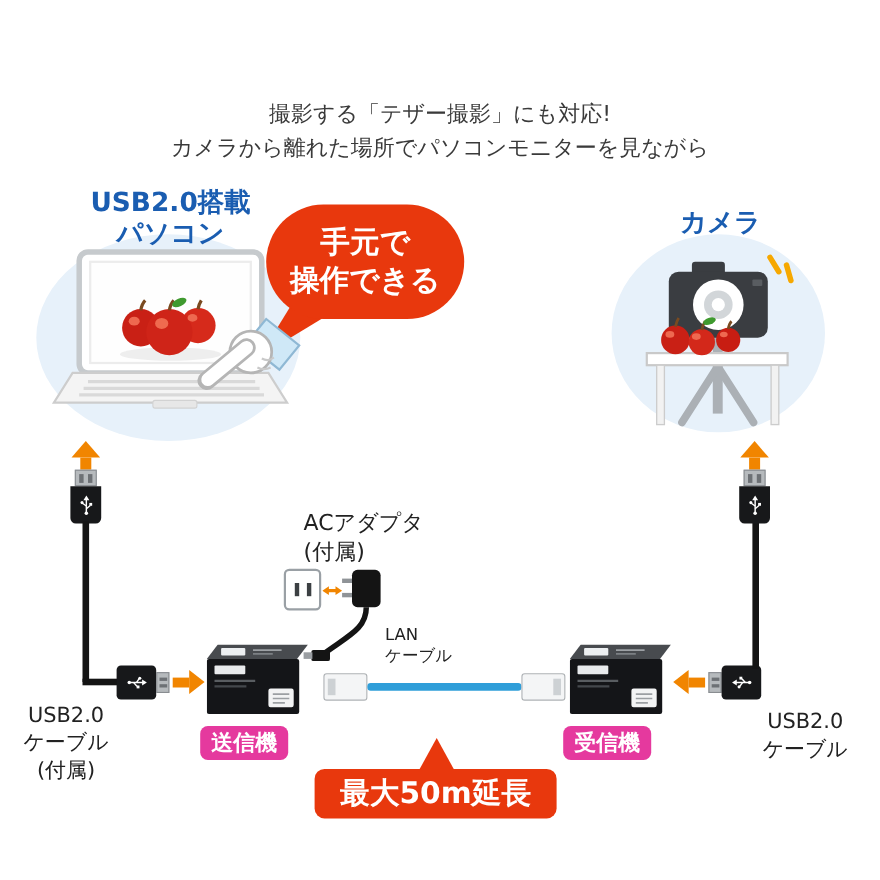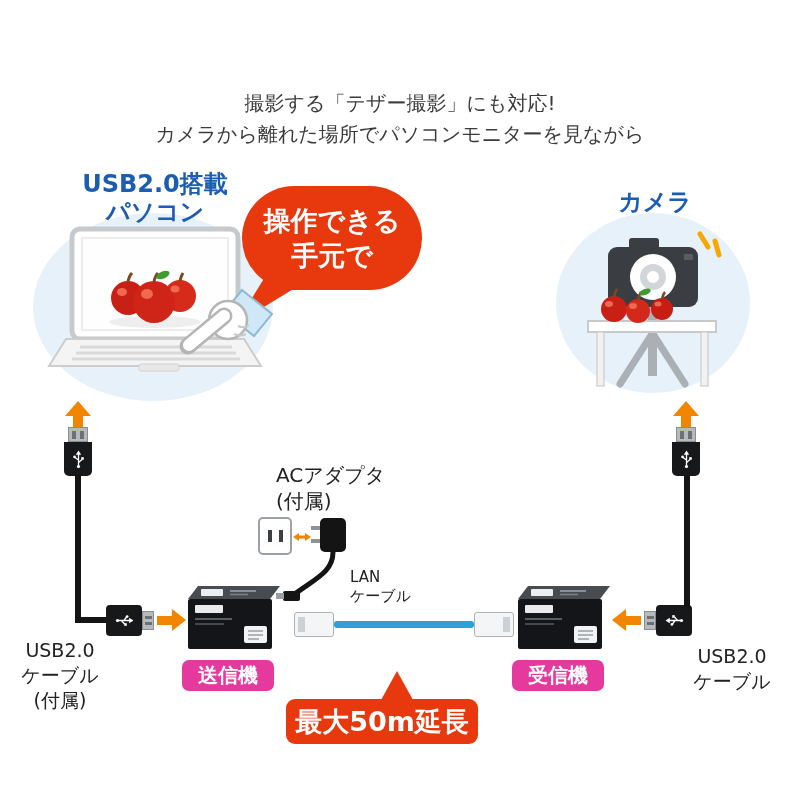--- a/index.html
+++ b/index.html
@@ -69,21 +69,21 @@
                      border-left:14px solid var(--orange);}
   .arrow-left .head{width:0;height:0;border-top:11px solid transparent;border-bottom:11px solid transparent;
                     border-right:14px solid var(--orange);}
   #arrow-into-tx{left:157px;top:609px;}
   #arrow-into-rx{left:612px;top:609px;}
 
   .extbox{position:absolute;}
   #tx-box{left:188px;top:586px;}
   #rx-box{left:518px;top:586px;}
 
-  .badge{position:absolute;width:92px;height:31px;background:var(--magenta);border-radius:7px;
+  .badge{position:absolute;width:80px;height:31px;background:var(--magenta);border-radius:7px;
          color:#fff;font-weight:bold;font-size:20px;text-align:center;line-height:31px;}
   #tx-badge{left:182px;top:660px;}
   #rx-badge{left:512px;top:660px;}
 
   .cable-label{position:absolute;font-size:19px;color:var(--ink);text-align:center;line-height:1.32;}
   #label-usb-left{left:14px;top:638px;width:92px;}
   #label-usb-right{left:690px;top:644px;width:84px;}
 
   #label-ac{position:absolute;left:276px;top:462px;font-size:20px;color:var(--ink);line-height:1.3;}
   .outlet{position:absolute;left:258px;top:517px;width:34px;height:38px;background:#fff;
@@ -106,21 +106,21 @@
   .rj45::before{content:"";position:absolute;top:4px;width:7px;height:15px;background:#cdd1d4;}
   #rj45-left{left:294px;top:612px;}
   #rj45-left::before{left:3px;}
   #rj45-right{left:474px;top:612px;}
   #rj45-right::before{right:3px;}
   #lan-cable{position:absolute;left:334px;top:621px;width:140px;height:7px;background:var(--lan);border-radius:3px;}
 
   #banner-pointer{position:absolute;left:381px;top:671px;width:0;height:0;
                   border-left:16px solid transparent;border-right:16px solid transparent;
                   border-bottom:29px solid var(--red);}
-  #banner{position:absolute;left:286px;top:699px;width:192px;height:45px;background:var(--red);
+  #banner{position:absolute;left:286px;top:699px;width:220px;height:45px;background:var(--red);
           border-radius:9px;color:#fff;font-weight:bold;font-size:27px;text-align:center;line-height:45px;}
 
   .tri{display:block;}
   .rot90{transform:rotate(90deg);}
   .rotm90{transform:rotate(-90deg);}
 </style>
 </head>
 <body>
 
 <div class="stage">
@@ -150,22 +150,22 @@
     <ellipse cx="133" cy="63" rx="4.5" ry="3.5" fill="#ee6950"></ellipse>
     <path d="M86 56 q1 -6 4 -9 M112 56 q1 -6 4 -9 M138 55 q1 -5 3 -8" stroke="#7a4a20" stroke-width="3" fill="none"></path>
     <ellipse cx="121" cy="49" rx="7" ry="3.5" fill="#3f9a2f" transform="rotate(-25 121 49)"></ellipse>
     <path d="M24 113 h178 l17 27 h-212 z" fill="#f4f4f4" stroke="#cdcdcd" stroke-width="2"></path>
     <path d="M38 121 h152 M34 127 h160 M30 133 h168" stroke="#d9d9d9" stroke-width="3"></path>
     <rect x="97" y="138" width="40" height="7" rx="2" fill="#e7e7e7" stroke="#d2d2d2"></rect>
   </svg>
 
   <div class="bubble-tail"></div>
   <div class="bubble">
+    <div>手元で</div>
     <div>操作できる</div>
-    <div>手元で</div>
   </div>
 
   <svg class="hand" width="105" height="95" viewBox="0 0 105 95">
     <polygon points="66,18 96,42 78,64 48,40" fill="#cfe8f7" stroke="#8fb8d4" stroke-width="2"></polygon>
     <circle cx="52" cy="48" r="19" fill="#ffffff" stroke="#b5b5b5" stroke-width="2.5"></circle>
     <line x1="48" y1="44" x2="12" y2="74" stroke="#b5b5b5" stroke-width="17" stroke-linecap="round"></line>
     <line x1="48" y1="44" x2="13" y2="73" stroke="#ffffff" stroke-width="12" stroke-linecap="round"></line>
     <path d="M58 62 q6 3 12 0 M62 54 q6 3 11 -1" stroke="#c9c9c9" stroke-width="2" fill="none"></path>
   </svg>
 

